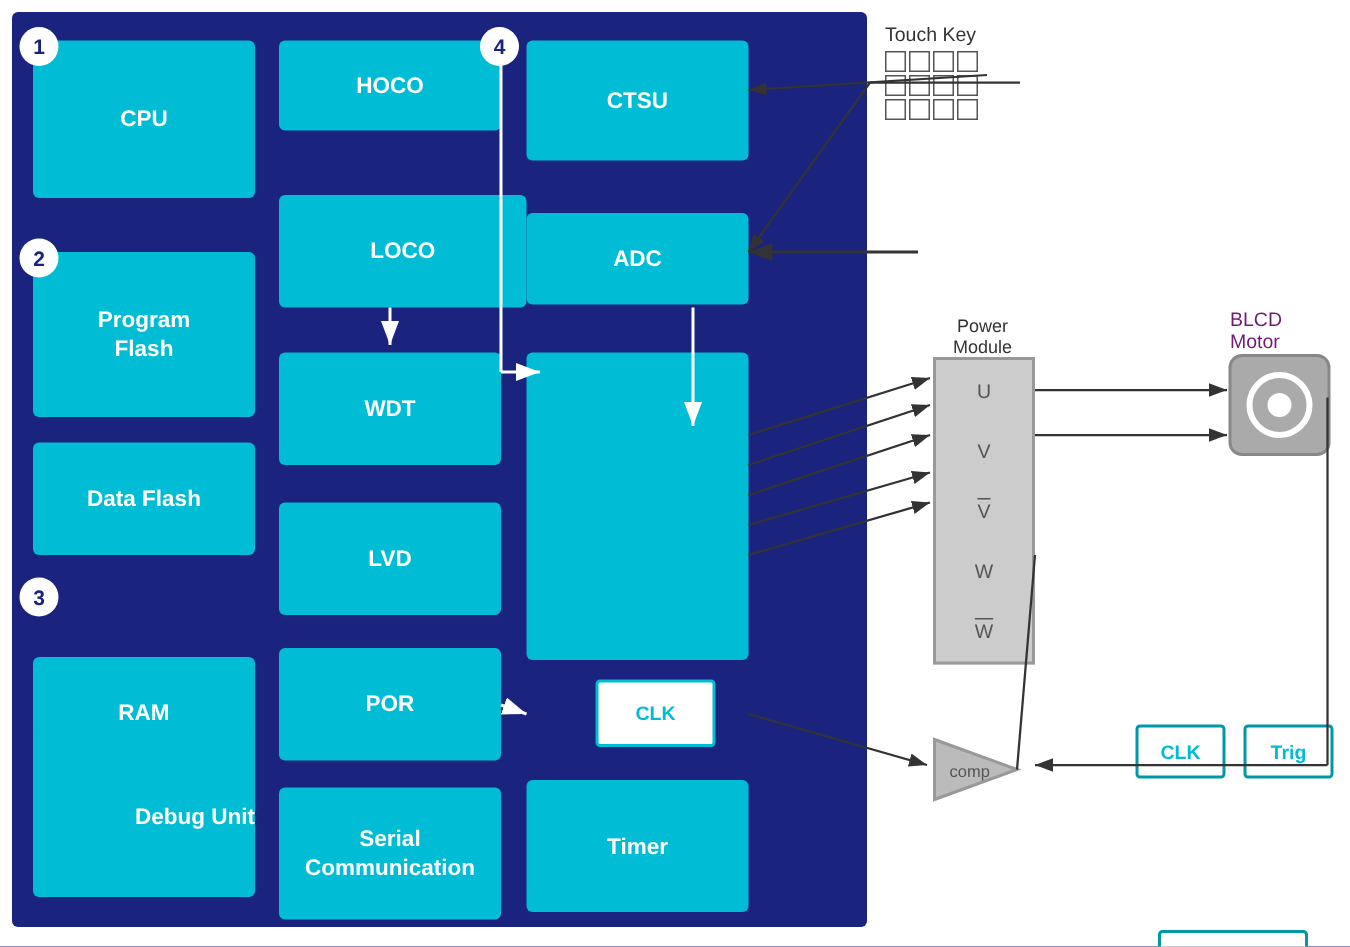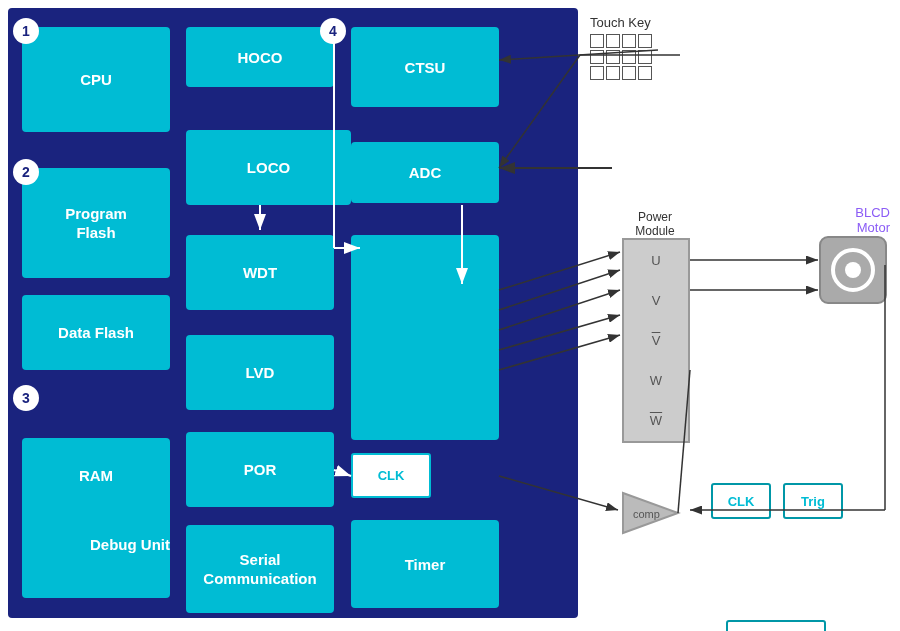--- a/index.html
+++ b/index.html
@@ -78,22 +78,22 @@
       text-align: center;
       width: 80px;
     }
 
     
     .blcd-label {
       position: absolute;
       left: 820px;
       top: 205px;
       font-size: 13px;
-      color: #8b5cf6;
-      text-align: right;
+      color: #701a75;
+      text-align: left;
       width: 70px;
     }
 
     
     .motor-icon {
       position: absolute;
       left: 818px;
       top: 235px;
       width: 70px;
       height: 70px;
@@ -141,20 +141,21 @@
       position: absolute;
       background: white;
       border: 2px solid #0097a7;
       border-radius: 3px;
       color: #00bcd4;
       font-size: 13px;
       font-weight: 600;
       display: flex;
       align-items: center;
       justify-content: center;
+      margin-left: 46px;
     }
   </style>
 </head>
 <body>
 
 <div class="main-container">
 
   <div class="mcu-block"></div>
 
   <div class="badge" style="left:13px; top:18px;">1</div>

